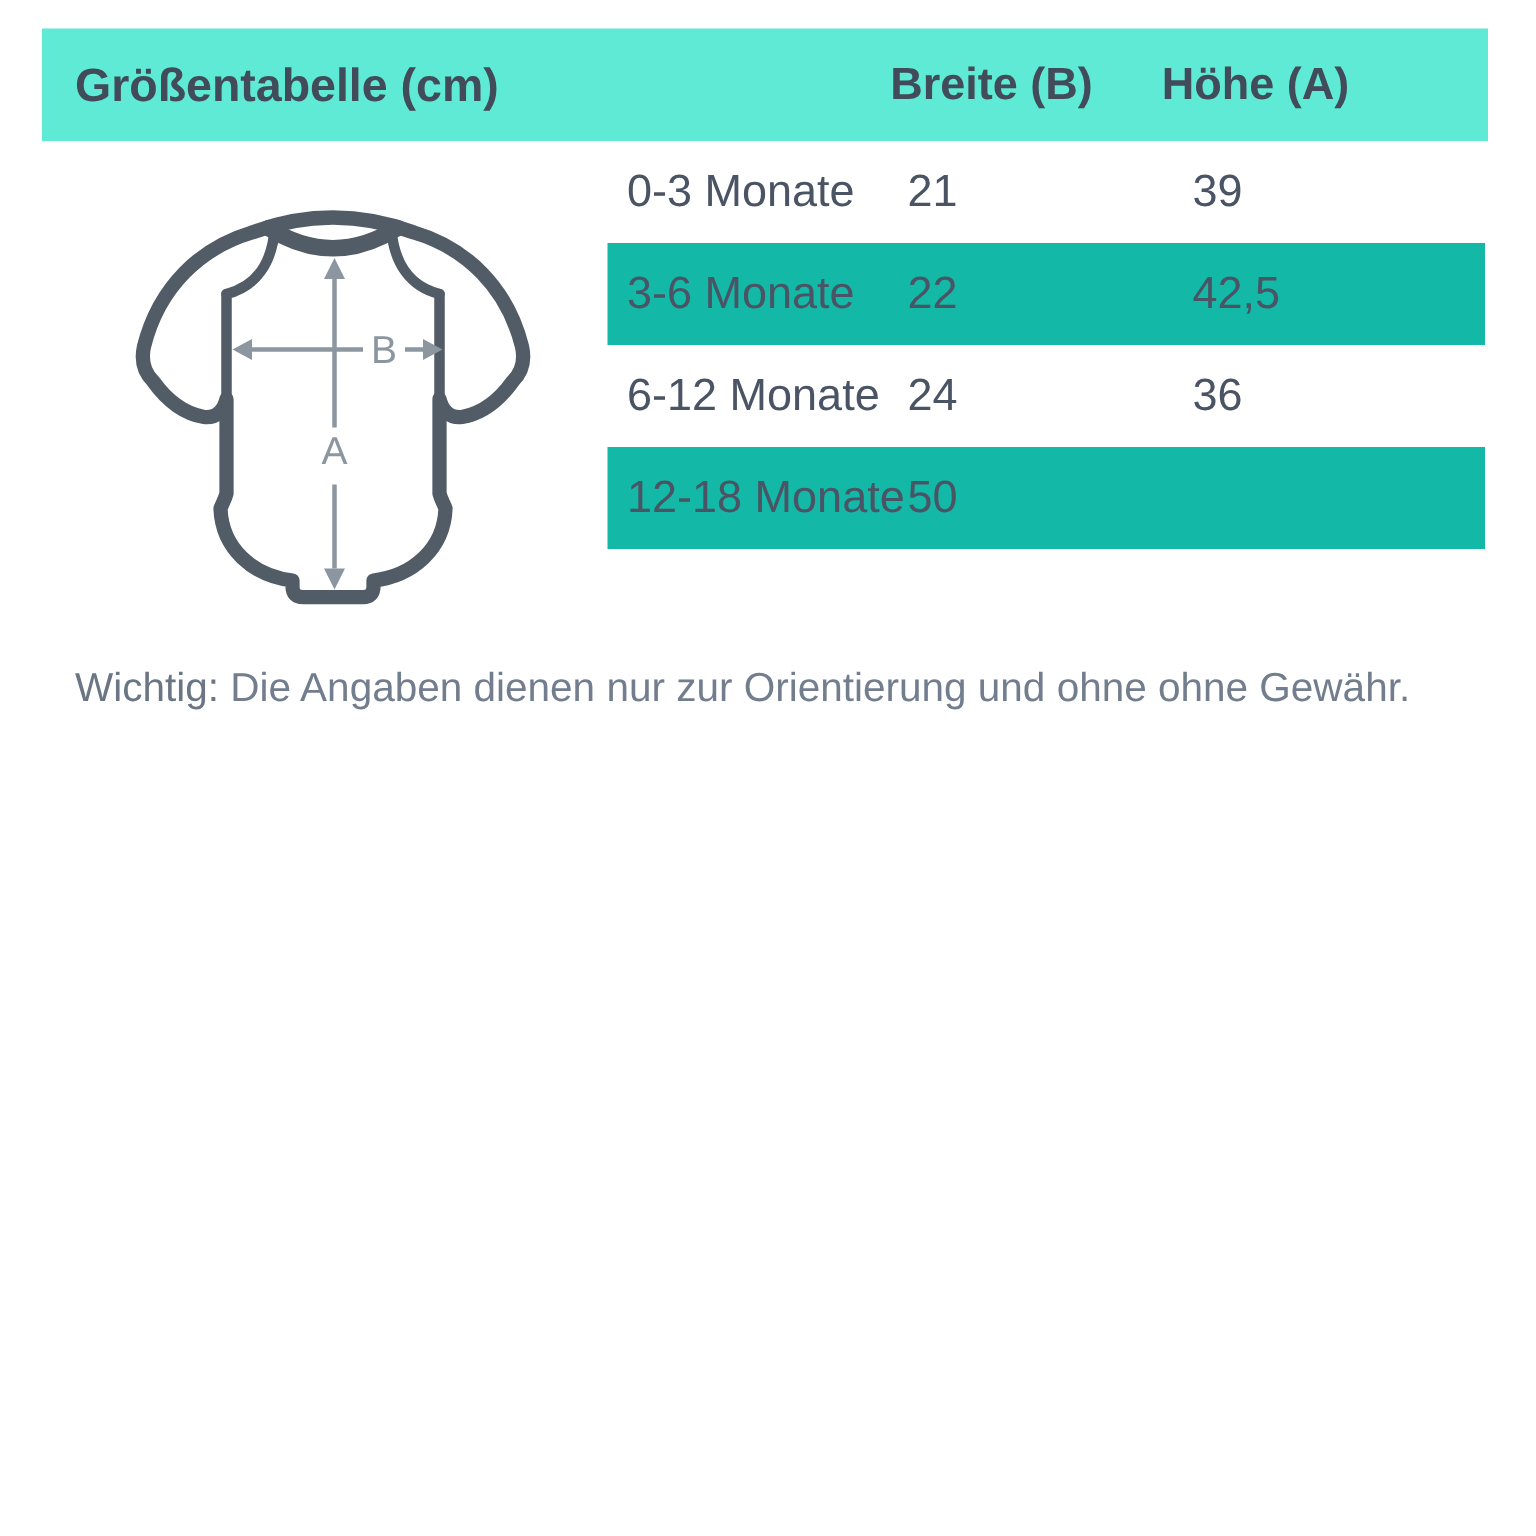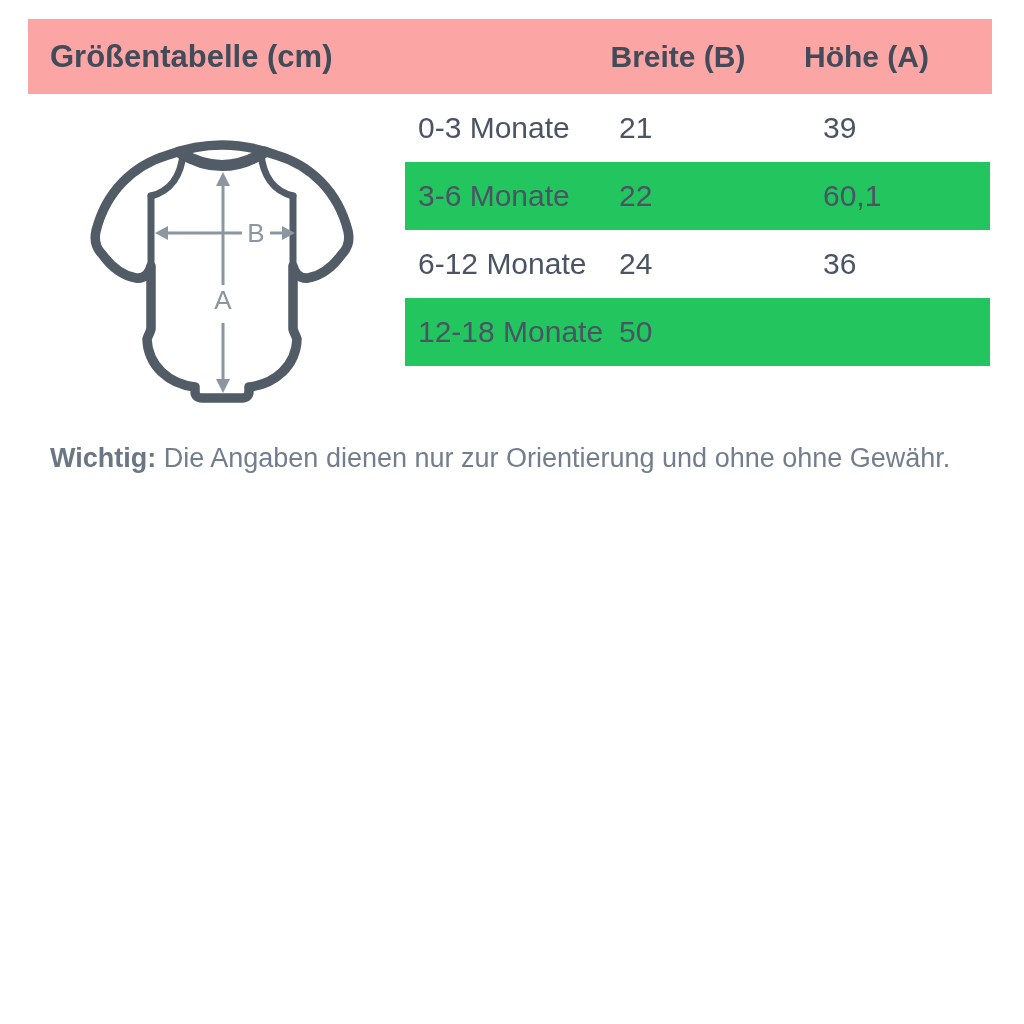--- a/index.html
+++ b/index.html
@@ -15,21 +15,21 @@
     background: #ffffff;
     overflow: hidden;
   }
   
   .header-bar {
     position: absolute;
     left: 28px;
     top: 19px;
     width: 964px;
     height: 75px;
-    background: #fca5a5;
+    background: #5eead4;
   }
   .header-title {
     position: absolute;
     left: 22px;
     top: 50%;
     transform: translateY(-50%);
     font-size: 31px;
     font-weight: bold;
     color: #414b5a;
     white-space: nowrap;
@@ -37,61 +37,59 @@
   .header-col {
     position: absolute;
     top: 50%;
     transform: translateY(-50%);
     width: 150px;
     text-align: center;
     font-size: 30px;
     font-weight: bold;
     color: #414b5a;
     white-space: nowrap;
-    margin-left: 17px;
   }
   .header-col.col-b { left: 558px; }
-  .header-col.col-a { left: 734px; text-align: right; }
+  .header-col.col-a { left: 734px; }
   
   .rows {
     position: absolute;
     left: 405px;
     top: 94px;
     width: 585px;
   }
   .row {
     height: 68px;
     display: grid;
     grid-template-columns: 200px 190px 166px;
     align-items: center;
     font-size: 30px;
     color: #4a5464;
-    gap: 14px;
   }
-  .row.striped { background: #22c55e; }
+  .row.striped { background: #14b8a6; }
   .row .cell-label { padding-left: 13px; white-space: nowrap; }
   .row .cell-val { }
   
   .diagram-svg {
     position: absolute;
     left: 86px;
     top: 133px;
   }
   
   .note {
     position: absolute;
     left: 50px;
     top: 438px;
     width: 930px;
     font-size: 27px;
     line-height: 40px;
     color: #727e8d;
   }
   .note .em {
-    font-weight: bold;
+    font-weight: normal;
     color: #6b7685;
   }
 </style>
 </head>
 <body>
 
 <div class="stage">
 
   <div class="header-bar">
     <div class="header-title">Größentabelle (cm)</div>
@@ -101,21 +99,21 @@
 
   <div class="rows">
     <div class="row">
       <span class="cell-label">0-3 Monate</span>
       <span class="cell-val">21</span>
       <span class="cell-val">39</span>
     </div>
     <div class="row striped">
       <span class="cell-label">3-6 Monate</span>
       <span class="cell-val">22</span>
-      <span class="cell-val">60,1</span>
+      <span class="cell-val">42,5</span>
     </div>
     <div class="row">
       <span class="cell-label">6-12 Monate</span>
       <span class="cell-val">24</span>
       <span class="cell-val">36</span>
     </div>
     <div class="row striped">
       <span class="cell-label">12-18 Monate</span>
       <span class="cell-val">50</span>
     </div>

